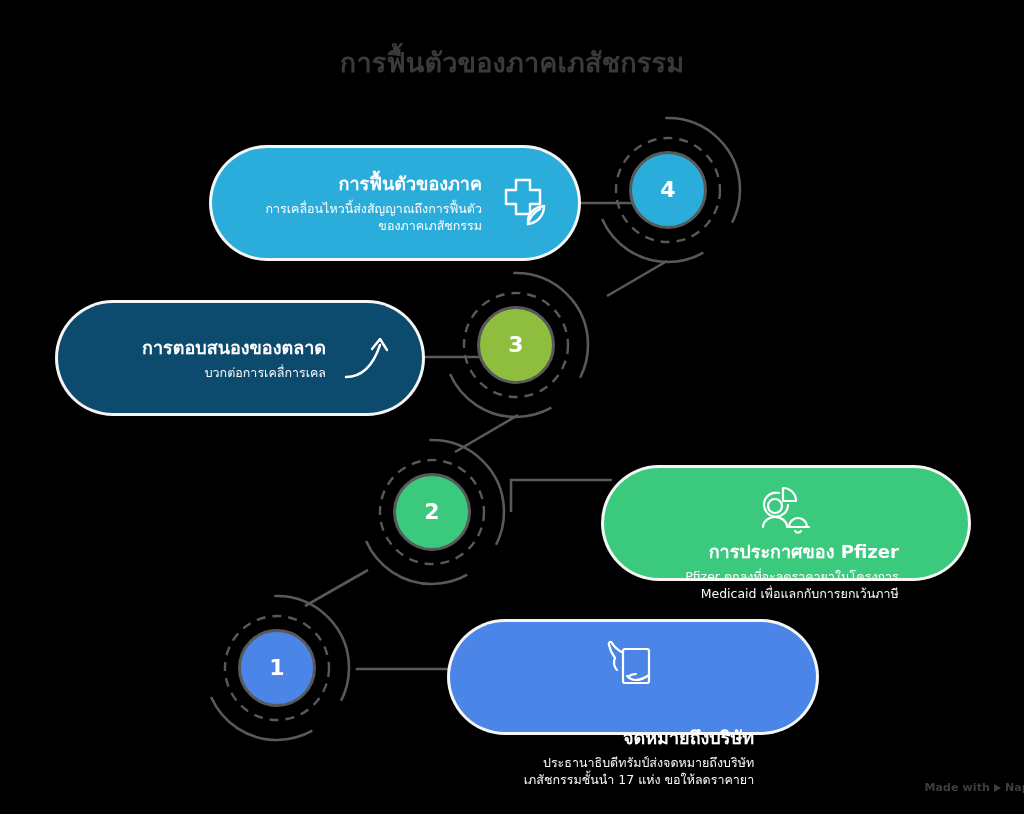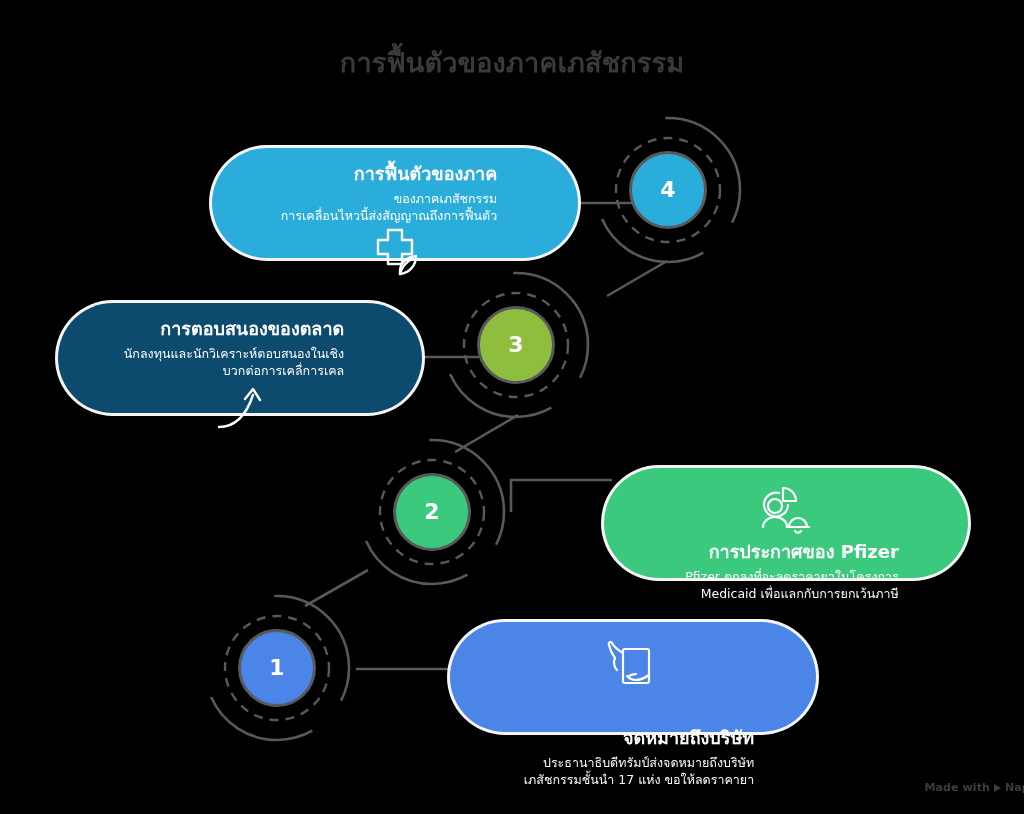--- a/index.html
+++ b/index.html
@@ -80,21 +80,21 @@
   
   .card {
     position: absolute;
     box-sizing: border-box;
     border-radius: 60px;
     display: flex;
     align-items: center;
     padding: 14px 26px;
     box-shadow: 0 0 0 3px rgba(255,255,255,0.96);
   }
-  .card.icon-right { flex-direction: column; }
+  .card.icon-right { }
   .card.icon-left  { flex-direction: column; }
 
   .card-text {
     flex: 1 1 auto;
     min-width: 0;
   }
   .card-title {
     color: #ffffff;
     font-weight: bold;
     font-size: 18px;
@@ -165,22 +165,22 @@
 
       <path d="M 368 570 L 305 606"></path>
 
       <path d="M 357 668 L 357 669 L 457 669"></path>
     </g>
   </svg>
 
   <div class="card icon-right" style="left:212px; top:148px; width:366px; height:110px; background:#2BADDC;">
     <div class="card-text">
       <div class="card-title">การฟื้นตัวของภาค</div>
+      <div class="card-body">การเคลื่อนไหวนี้ส่งสัญญาณถึงการฟื้นตัว</div>
       <div class="card-body">ของภาคเภสัชกรรม</div>
-      <div class="card-body">การเคลื่อนไหวนี้ส่งสัญญาณถึงการฟื้นตัว</div>
     </div>
     <div class="card-icon">
       <svg width="58" height="58" viewBox="0 0 58 58" fill="none" stroke="#ffffff" stroke-width="2.4" stroke-linejoin="round" stroke-linecap="round">
         <path d="M22 6 h14 v10 h10 v14 h-10 v10 h-14 v-10 h-10 v-14 h10 z"></path>
         <path d="M50 32 c0 10 -7 17 -16 18 c-1 -10 6 -17 16 -18 z"></path>
         <path d="M34 50 c2 -7 6 -12 12 -15"></path>
       </svg>
     </div>
   </div>
 
@@ -192,21 +192,20 @@
       <circle cx="80" cy="80" r="52" fill="none" stroke="#58595b" stroke-width="2.4" stroke-dasharray="9 7"></circle>
     </svg>
     <div class="disc" style="background:#2BADDC; border:3px solid #58595b;">
       <span class="num">4</span>
     </div>
   </div>
 
   <div class="card icon-right" style="left:58px; top:303px; width:364px; height:110px; background:#0c4a6e;">
     <div class="card-text">
       <div class="card-title">การตอบสนองของตลาด</div>
-      <div class="card-body">นักลงทุนและนักวิเคราะห์ตอบสนองในเชิง</div>
       <div class="card-body">บวกต่อการเคลื่การเคล</div>
     </div>
     <div class="card-icon">
       <svg width="58" height="58" viewBox="0 0 58 58" fill="none" stroke="#ffffff" stroke-width="2.4" stroke-linecap="round" stroke-linejoin="round">
         <path d="M8 48 C22 48 34 40 42 16"></path>
         <path d="M34 20 L42 10 L49 21"></path>
       </svg>
     </div>
   </div>
 

